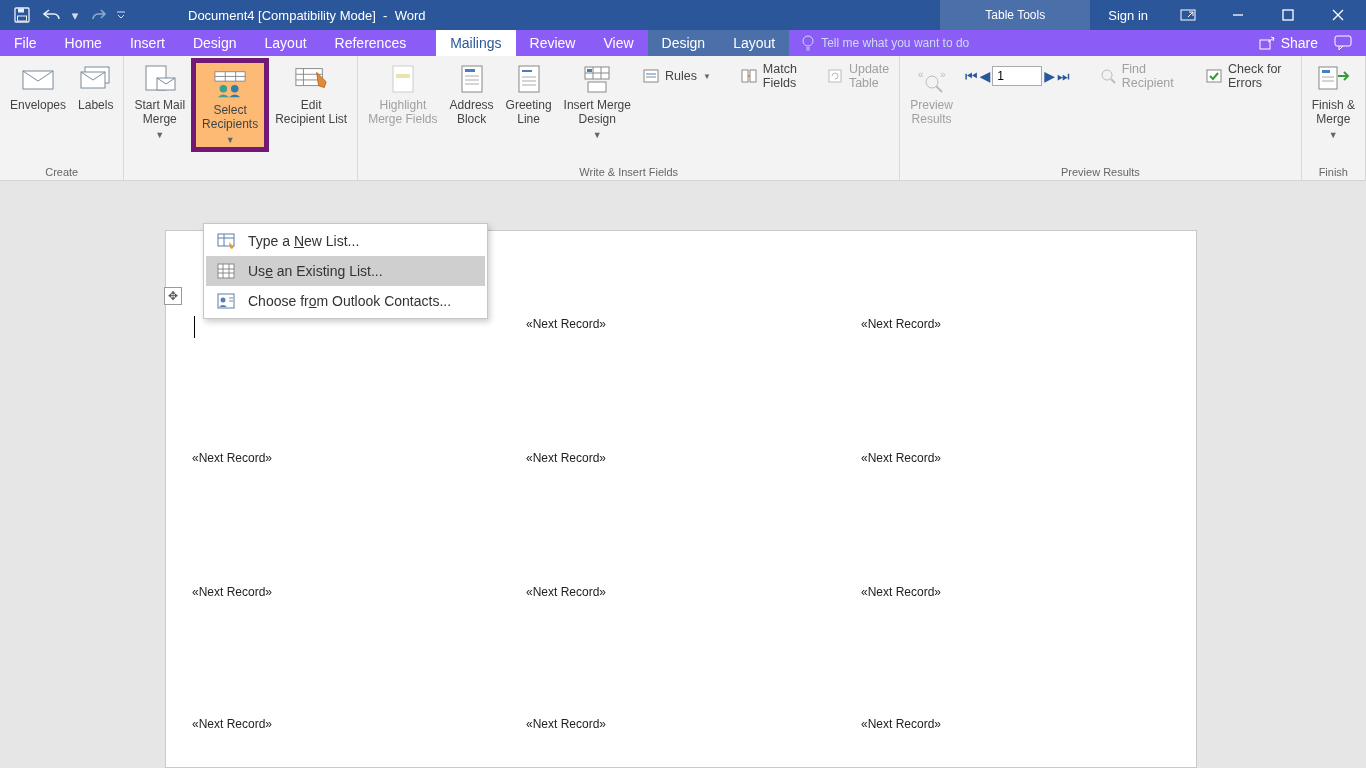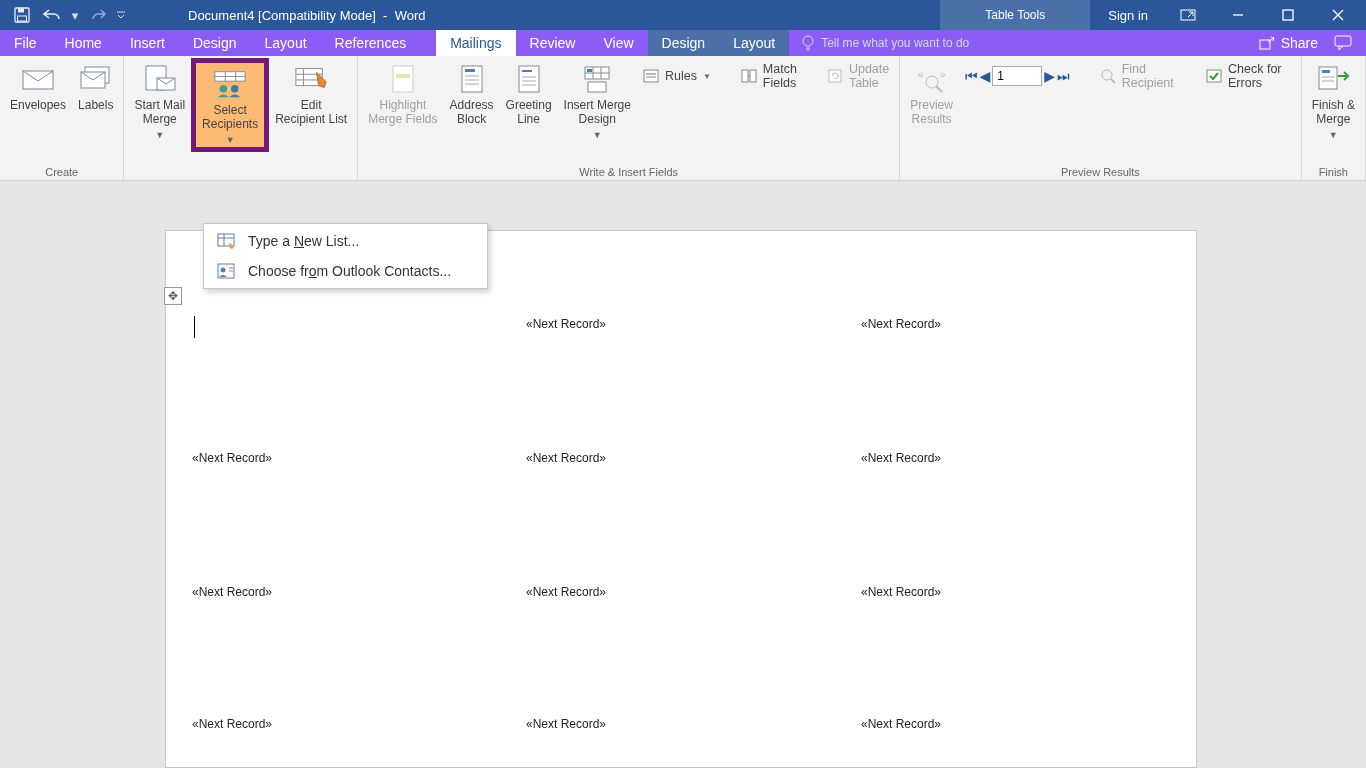--- a/index.html
+++ b/index.html
@@ -387,20 +387,32 @@
     <span class="menu-icn">
         <svg width="18" height="16" viewBox="0 0 18 16">
           <rect x="1" y="1" width="16" height="12" fill="#fff" stroke="#5a7fa8"></rect>
           <line x1="1" y1="5" x2="17" y2="5" stroke="#5a7fa8"></line>
           <line x1="7" y1="1" x2="7" y2="13" stroke="#5a7fa8"></line>
           <path d="M12 9 L17 14 L15 16 L13 15 Z" fill="#e0a040"></path>
         </svg>
       </span>
     <span>Type a <u>N</u>ew List...</span>
   </div>
+  <div class="menu-item hover">
+    <span class="menu-icn">
+        <svg width="18" height="16" viewBox="0 0 18 16">
+          <rect x="1" y="1" width="16" height="14" fill="#fff" stroke="#888"></rect>
+          <line x1="1" y1="6" x2="17" y2="6" stroke="#888"></line>
+          <line x1="1" y1="10" x2="17" y2="10" stroke="#888"></line>
+          <line x1="6" y1="1" x2="6" y2="15" stroke="#888"></line>
+          <line x1="12" y1="1" x2="12" y2="15" stroke="#888"></line>
+        </svg>
+      </span>
+    <span>Us<u>e</u> an Existing List...</span>
+  </div>
   <div class="menu-item">
     <span class="menu-icn">
         <svg width="18" height="16" viewBox="0 0 18 16">
           <rect x="1" y="1" width="16" height="14" fill="#fff" stroke="#5a7fa8"></rect>
           <circle cx="6" cy="7" r="2.5" fill="#5a7fa8"></circle>
           <path d="M2 14 Q6 10 10 14" fill="#5a7fa8"></path>
           <line x1="12" y1="5" x2="16" y2="5" stroke="#888"></line>
           <line x1="12" y1="8" x2="16" y2="8" stroke="#888"></line>
         </svg>
       </span>

